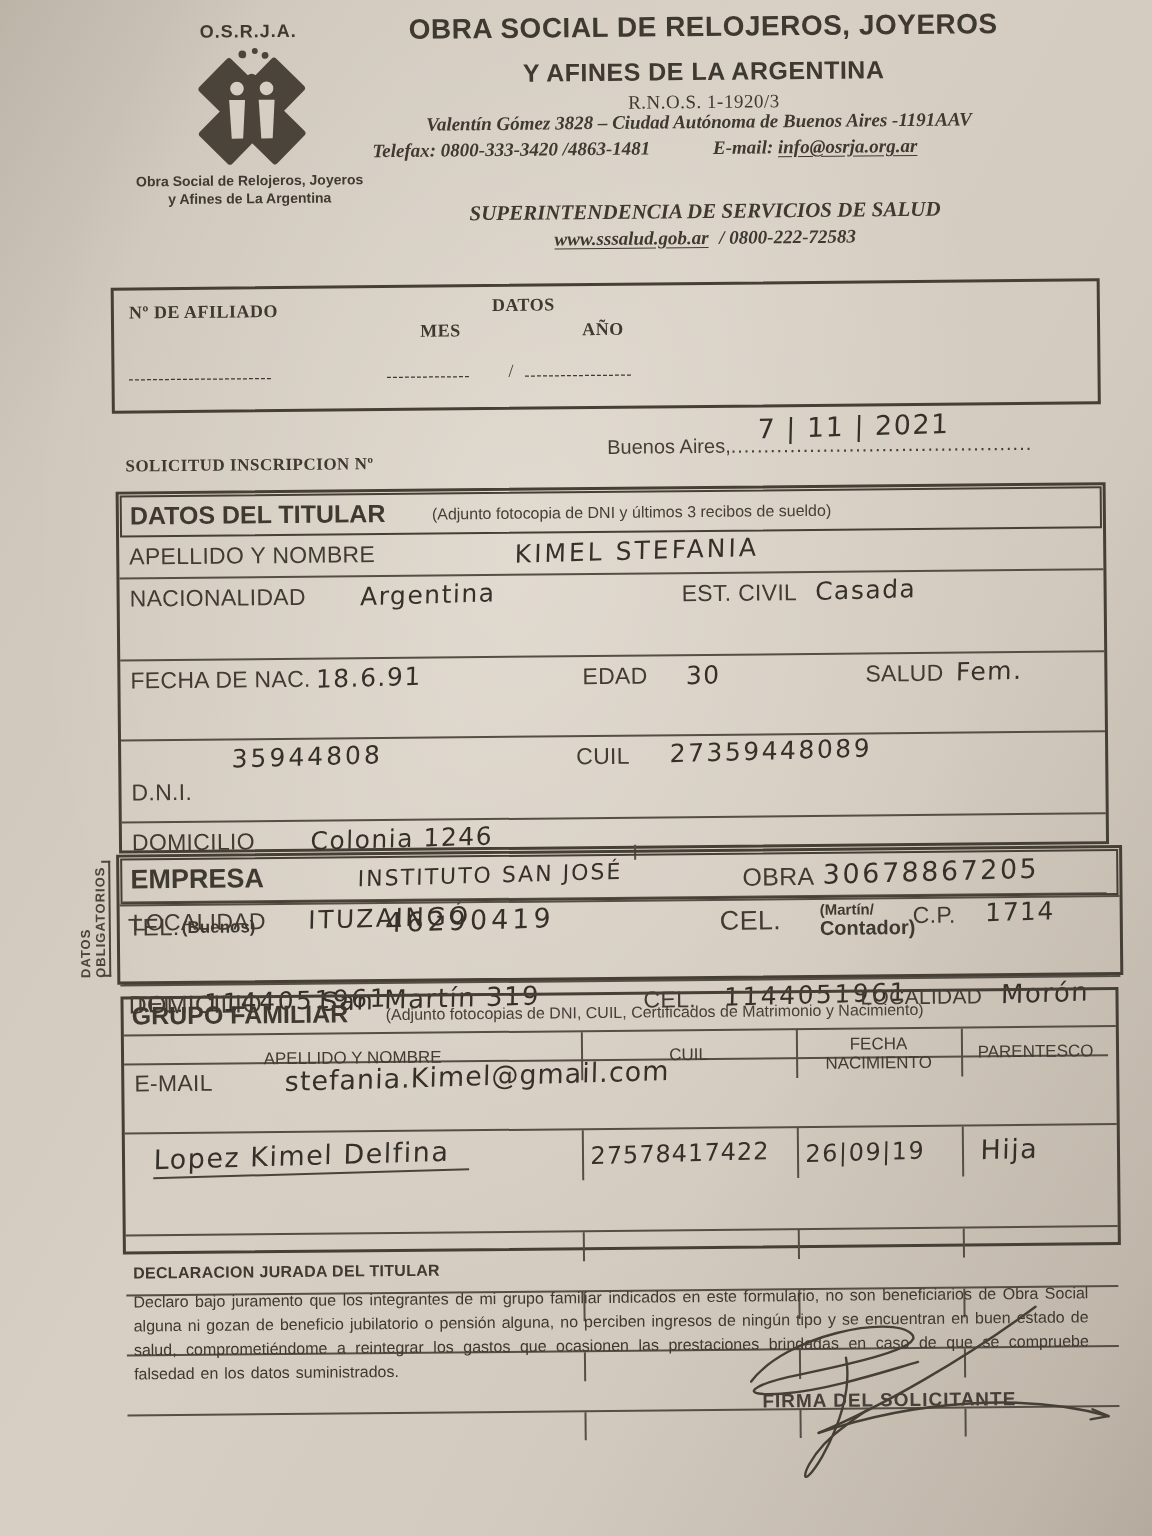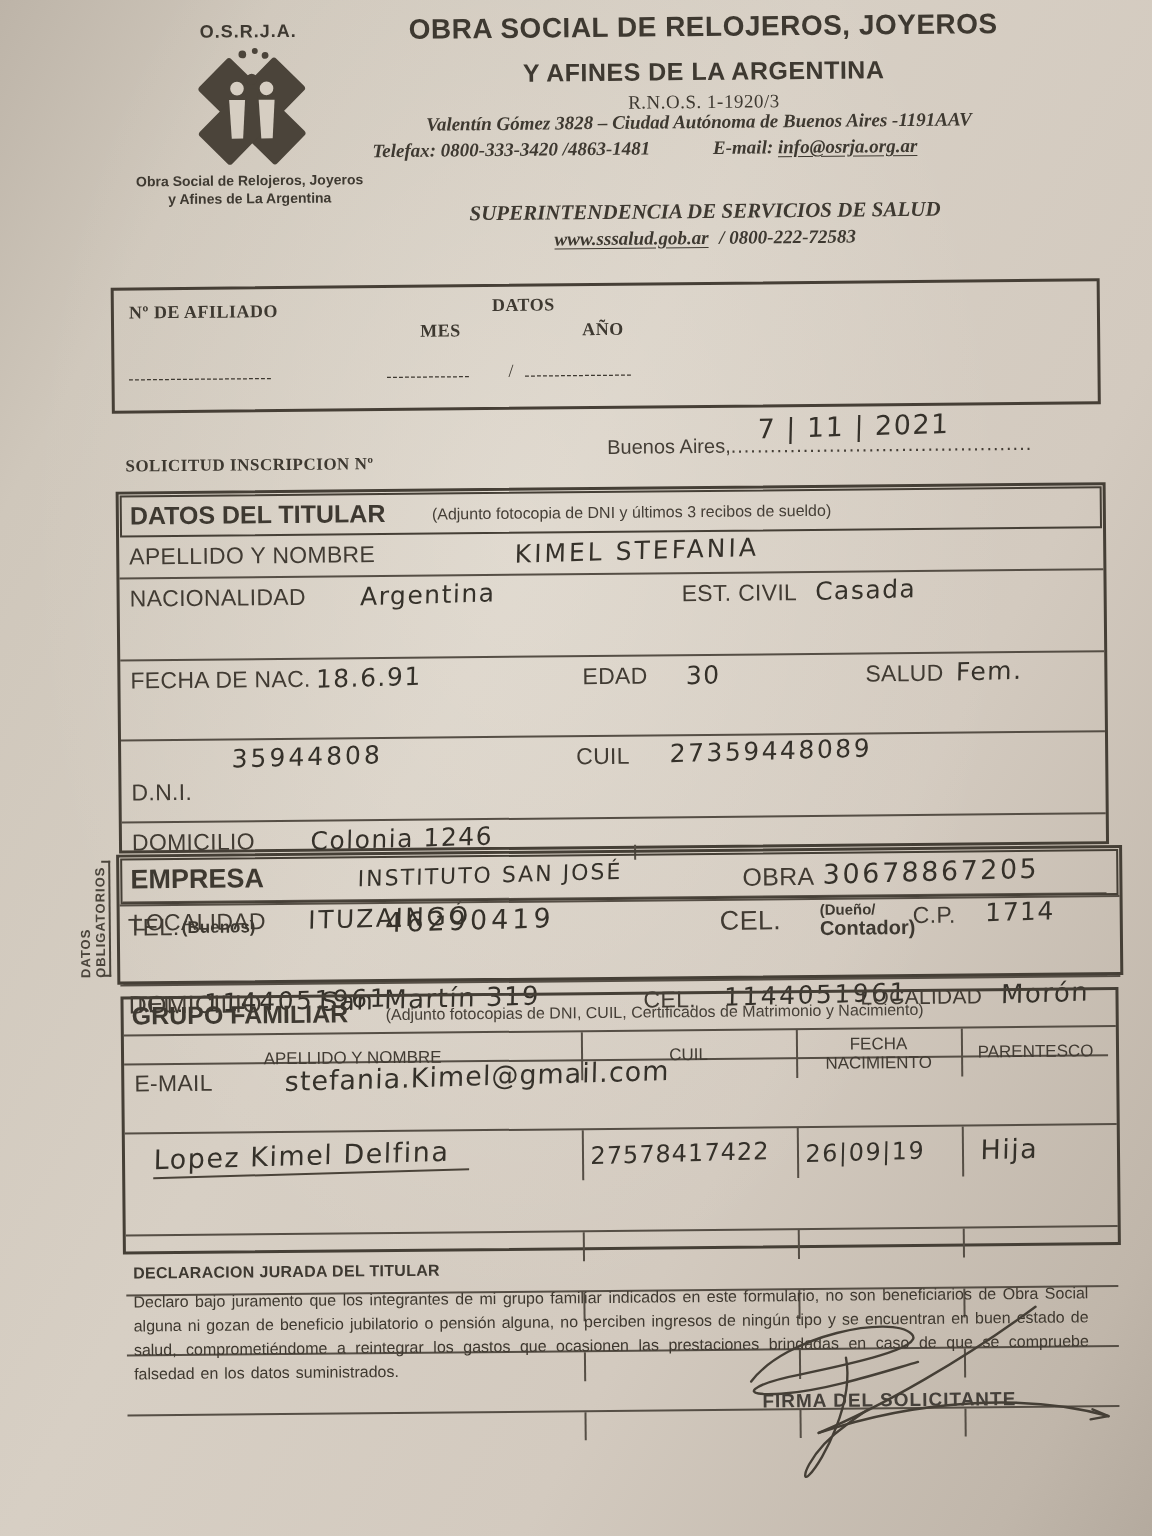--- a/index.html
+++ b/index.html
@@ -201,21 +201,21 @@
       <span class="abs b sans nw" style="left:8px;top:4px;font-size:27px;">EMPRESA</span>
       <span class="abs hand md" style="left:235px;top:8px;letter-spacing:2px;">INSTITUTO SAN JOSÉ</span>
       <span class="abs rlabel" style="left:620px;top:8px;font-size:25px;">OBRA</span>
       <span class="abs hand big" style="left:700px;top:5px;font-size:27px;letter-spacing:2.5px;">30678867205</span>
     </div>
     <div class="abs row" style="left:0;top:47px;width:100%;height:39px;">
       <span class="abs rlabel" style="left:8px;top:7px;font-size:24px;">TEL.</span>
       <span class="abs b sans nw" style="left:62px;top:12px;font-size:17px;">(Buenos)</span>
       <span class="abs hand big" style="left:265px;top:3px;font-size:27px;letter-spacing:4px;">46290419</span>
       <span class="abs rlabel" style="left:600px;top:5px;font-size:27px;">CEL.</span>
-      <span class="abs b sans nw" style="left:700px;top:1px;font-size:15px;">(Dueño/</span>
+      <span class="abs b sans nw" style="left:700px;top:1px;font-size:15px;">(Martín/</span>
       <span class="abs b sans nw" style="left:700px;top:17px;font-size:20px;">Contador)</span>
     </div>
     <div class="abs row" style="left:0;top:86px;width:100%;height:36px;">
       <span class="abs rlabel" style="left:8px;top:4px;font-size:25px;">DOMICILIO</span>
       <span class="abs hand big" style="left:200px;top:2px;font-size:26px;">San Martín  319</span>
       <span class="abs rlabel" style="left:740px;top:6px;font-size:21px;">LOCALIDAD</span>
       <span class="abs hand big" style="left:880px;top:1px;font-size:26px;">Morón</span>
     </div>
   </div>
 

